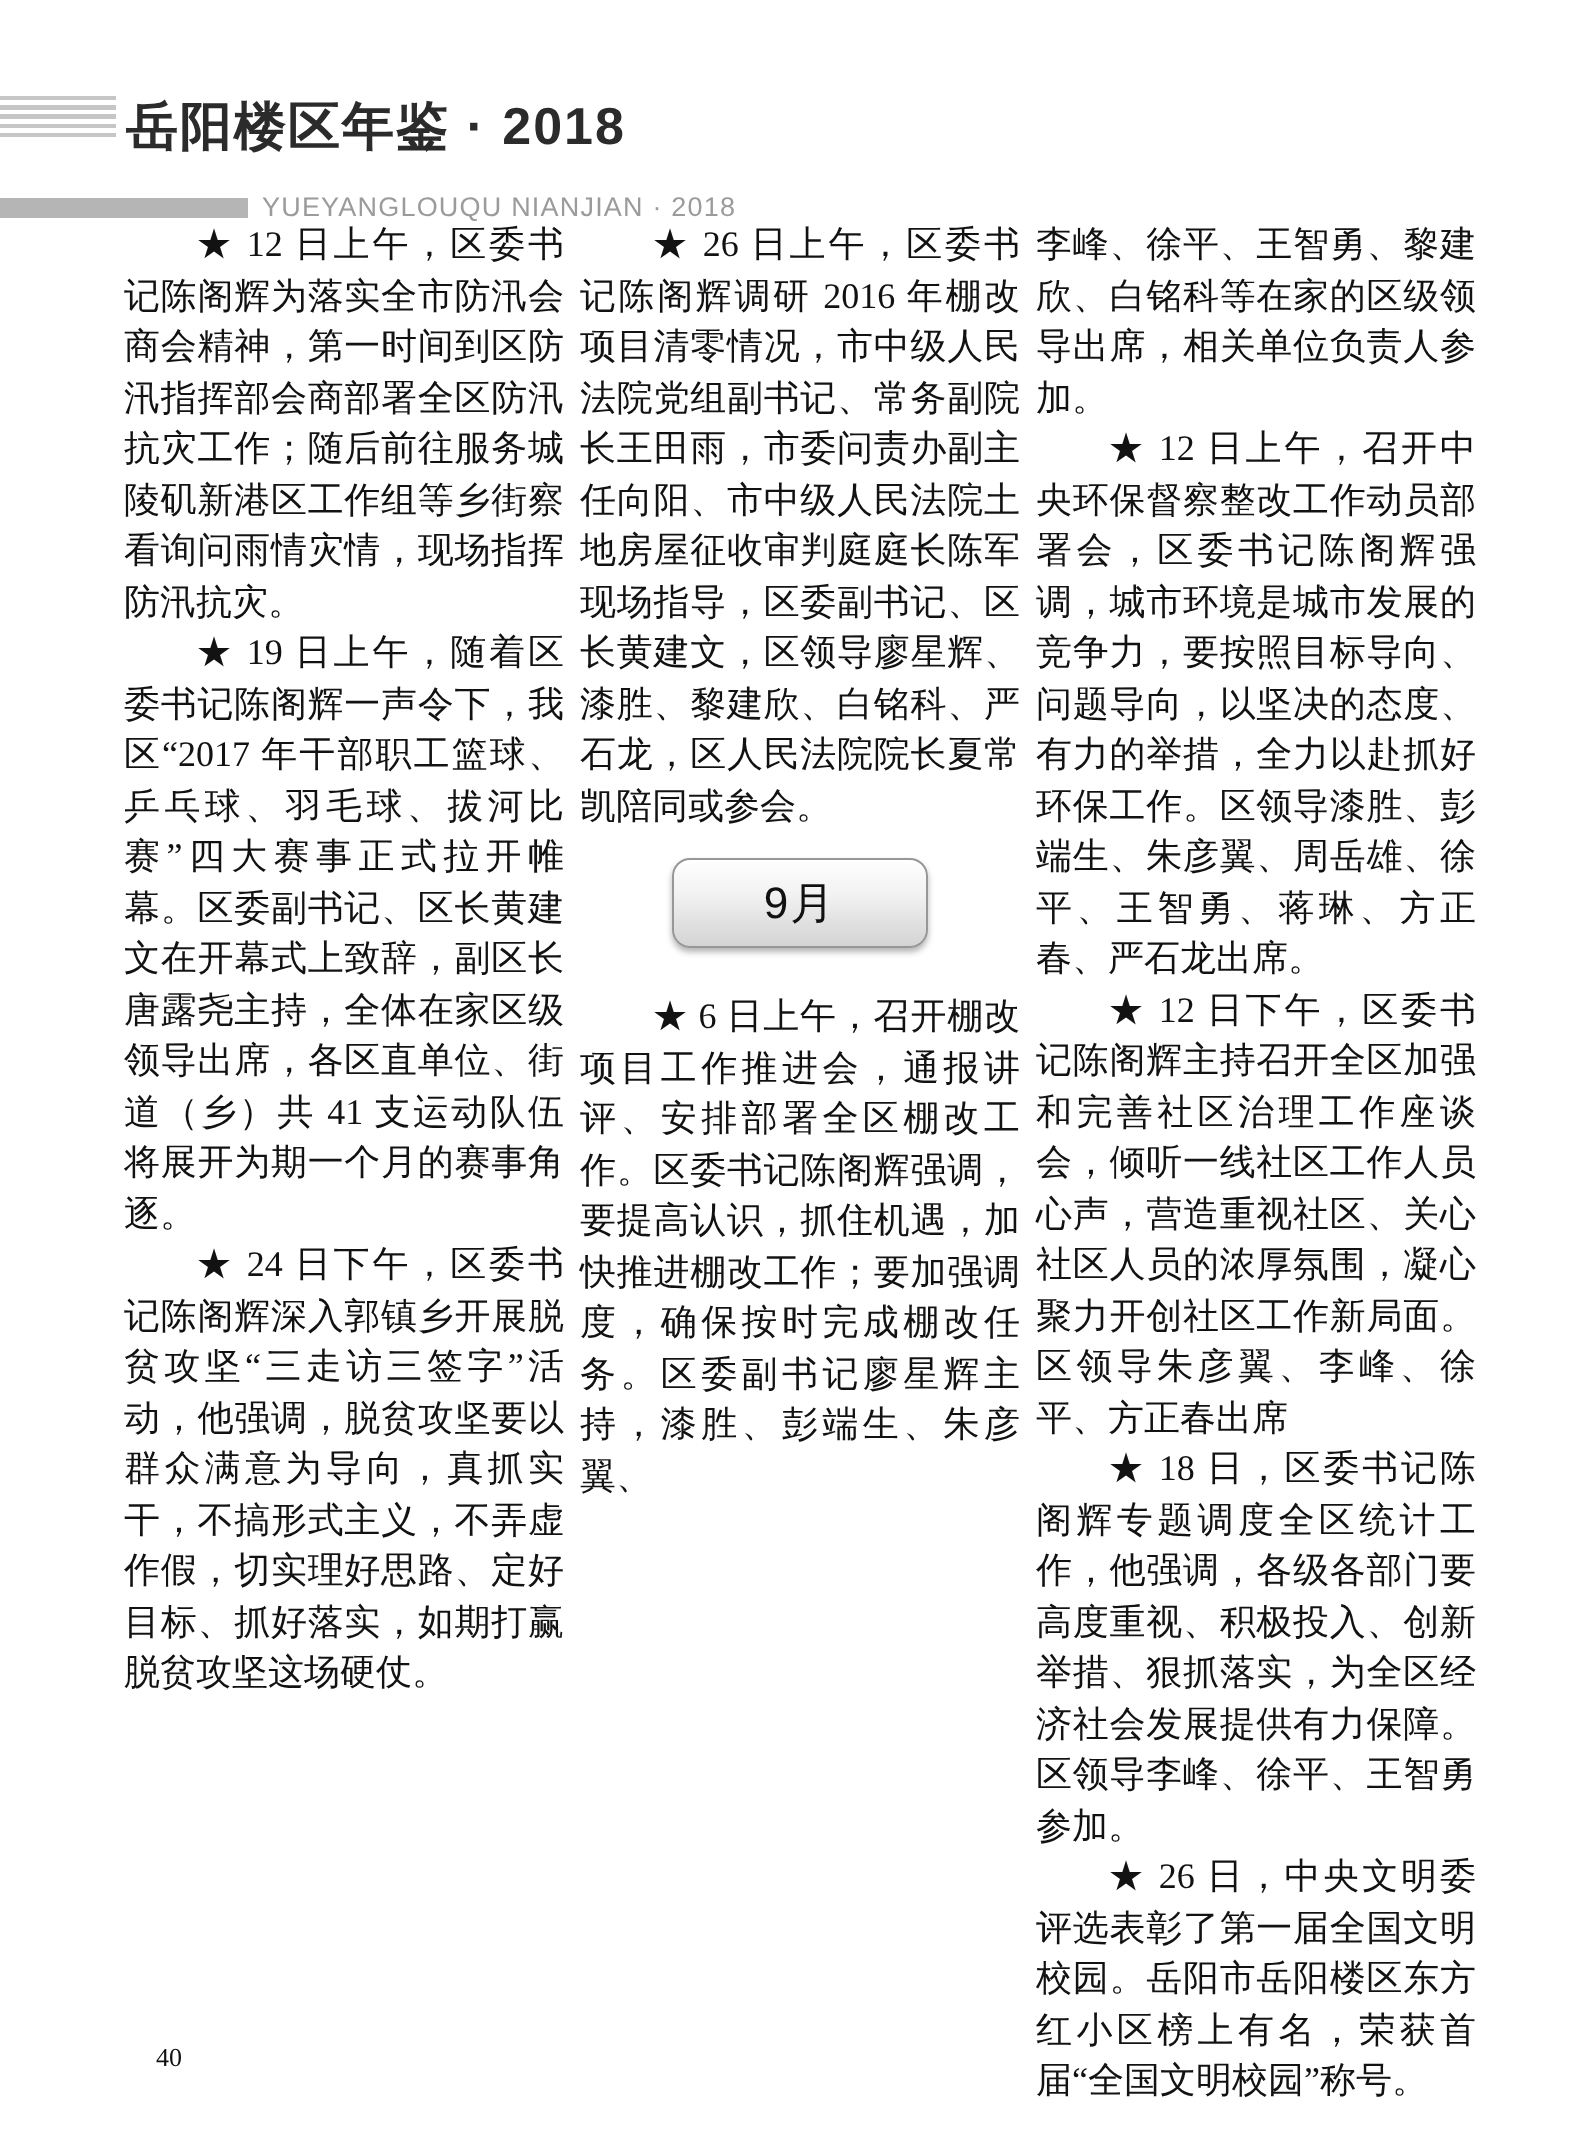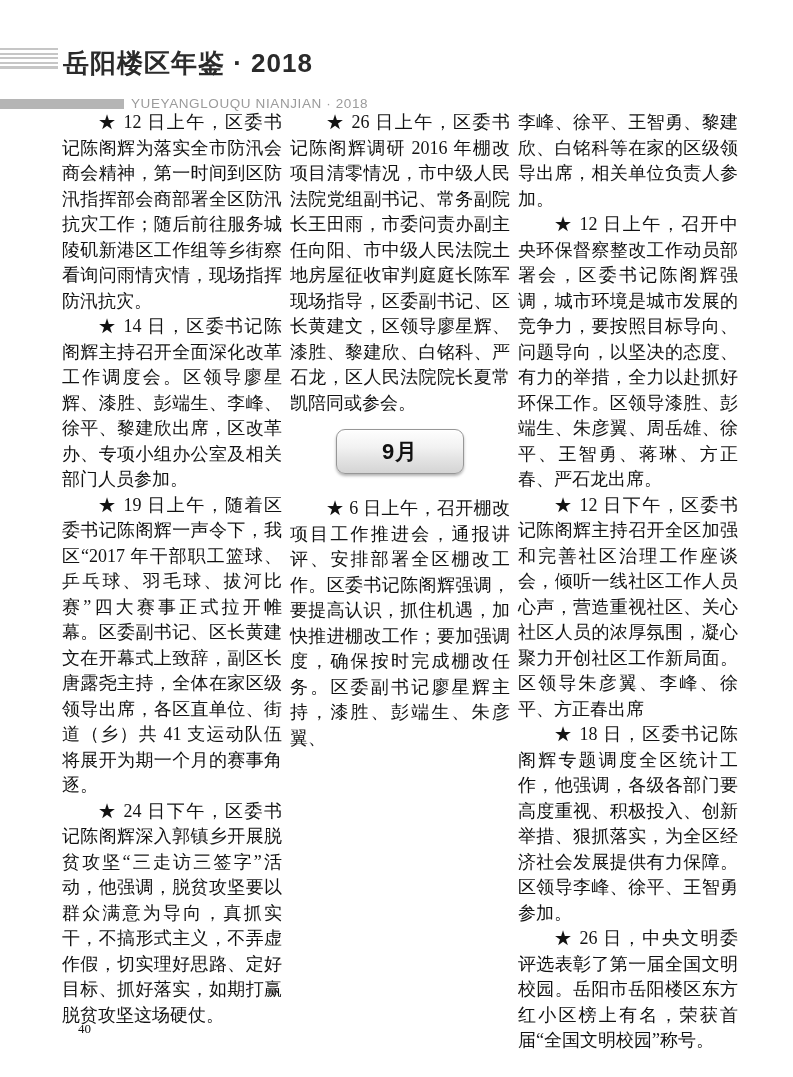--- a/index.html
+++ b/index.html
@@ -44,21 +44,21 @@
     word-break:break-all;
   }
   .col p.cont{text-indent:0;}
   
   .month-badge{
     width:126px;height:43px;
     margin:13px auto 22px auto;
     border:1px solid #979797;border-radius:9px;
     background:linear-gradient(to bottom,#fefefe 0%,#f2f2f2 40%,#e2e2e2 70%,#d4d4d4 100%);
     box-shadow:0 2px 3px rgba(0,0,0,0.30), inset 0 1px 0 #ffffff;
-    display:flex;align-items:center;justify-content:center;font-weight:bold;
+    display:flex;align-items:center;justify-content:center;
   }
   .month-badge span{
     font-family:"Liberation Sans","DejaVu Sans",sans-serif;
     font-size:22px;color:#111111;letter-spacing:1px;
   }
   
   .page-num{
     position:absolute;left:78px;top:1021px;
     font-size:13px;color:#111111;
     font-family:"Liberation Serif","DejaVu Serif",serif;
@@ -77,21 +77,20 @@
     <div class="hdr-sub">
       <div class="hdr-bar"></div>
       <span class="hdr-subtitle">YUEYANGLOUQU NIANJIAN · 2018</span>
     </div>
   </header>
 
   <main class="cols">
 
     <section class="col">
       <p>★ 12 日上午，区委书记陈阁辉为落实全市防汛会商会精神，第一时间到区防汛指挥部会商部署全区防汛抗灾工作；随后前往服务城陵矶新港区工作组等乡街察看询问雨情灾情，现场指挥防汛抗灾。</p>
-      <p>★ 14 日，区委书记陈阁辉主持召开全面深化改革工作调度会。区领导廖星辉、漆胜、彭端生、李峰、徐平、黎建欣出席，区改革办、专项小组办公室及相关部门人员参加。</p>
       <p>★ 19 日上午，随着区委书记陈阁辉一声令下，我区“2017 年干部职工篮球、乒乓球、羽毛球、拔河比赛”四大赛事正式拉开帷幕。区委副书记、区长黄建文在开幕式上致辞，副区长唐露尧主持，全体在家区级领导出席，各区直单位、街道（乡）共 41 支运动队伍将展开为期一个月的赛事角逐。</p>
       <p>★ 24 日下午，区委书记陈阁辉深入郭镇乡开展脱贫攻坚“三走访三签字”活动，他强调，脱贫攻坚要以群众满意为导向，真抓实干，不搞形式主义，不弄虚作假，切实理好思路、定好目标、抓好落实，如期打赢脱贫攻坚这场硬仗。</p>
     </section>
 
     <section class="col">
       <p>★ 26 日上午，区委书记陈阁辉调研 2016 年棚改项目清零情况，市中级人民法院党组副书记、常务副院长王田雨，市委问责办副主任向阳、市中级人民法院土地房屋征收审判庭庭长陈军现场指导，区委副书记、区长黄建文，区领导廖星辉、漆胜、黎建欣、白铭科、严石龙，区人民法院院长夏常凯陪同或参会。</p>
       <div class="month-badge">
         <span>9月</span>
       </div>
       <p>★ 6 日上午，召开棚改项目工作推进会，通报讲评、安排部署全区棚改工作。区委书记陈阁辉强调，要提高认识，抓住机遇，加快推进棚改工作；要加强调度，确保按时完成棚改任务。区委副书记廖星辉主持，漆胜、彭端生、朱彦翼、</p>

